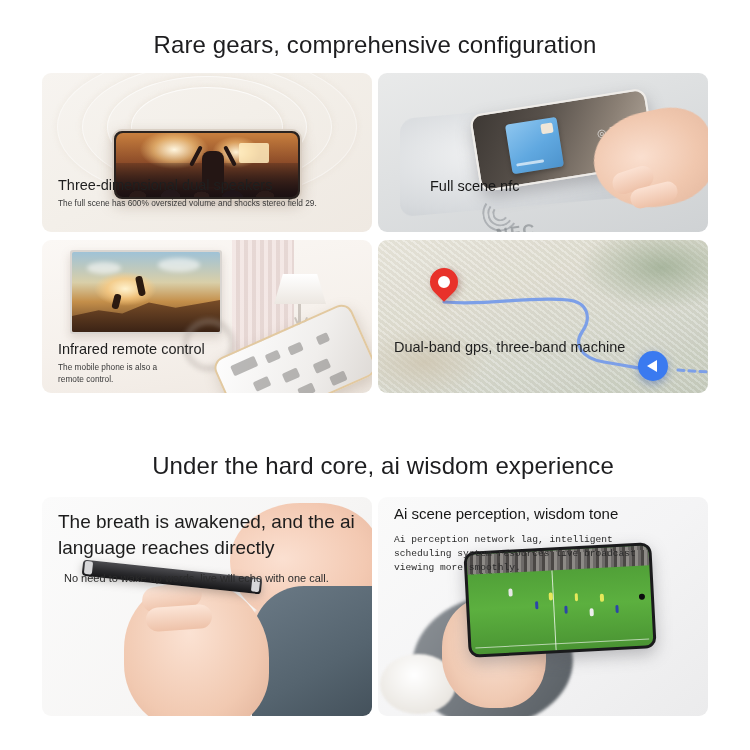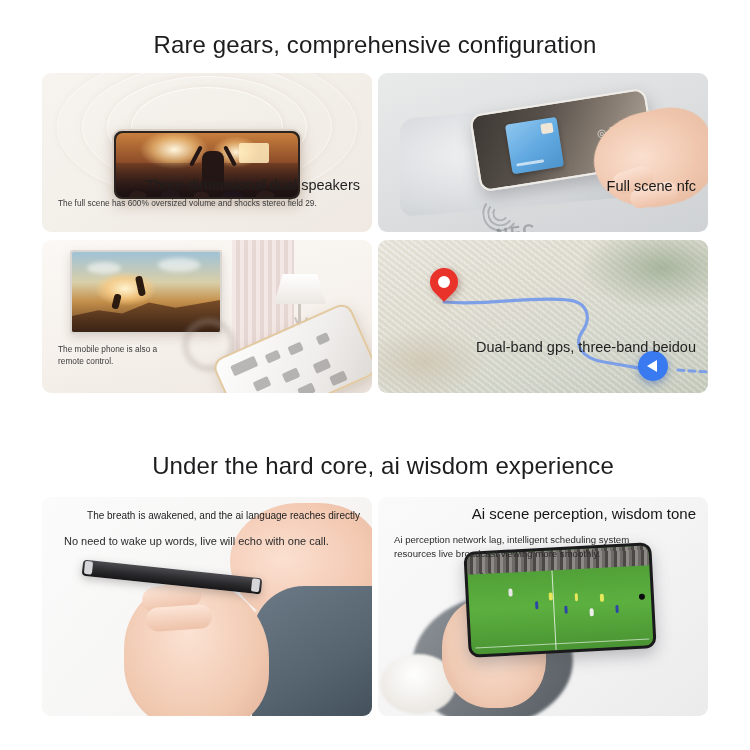--- a/index.html
+++ b/index.html
@@ -34,21 +34,20 @@
   }
   .card .art { position: absolute; inset: 0; }
   .card .copy { position: absolute; left: 16px; right: 12px; }
 
   .card-title {
     font-size: 14.5px;
     font-weight: 400;
     color: #1f1f1f;
     line-height: 1.25;
     white-space: nowrap;
-    text-align: right;
   }
   .card-sub {
     margin-top: 4px;
     font-size: 8.3px;
     font-weight: 400;
     color: #3a3a3a;
     line-height: 1.42;
   }
 
   
@@ -92,21 +91,21 @@
     background: #241614; border-radius: 2px; }
   .silhouette:before { left: -8px; transform: rotate(28deg); }
   .silhouette:after  { right: -8px; transform: rotate(-28deg); }
   .stage-panel { position: absolute; right: 16%; top: 16%; width: 30px; height: 20px;
     background: rgba(255,236,190,.85); border-radius: 2px; filter: blur(.4px); }
 
   
   #card-nfc { left: 378px; top: 73px; width: 330px; height: 159px;
     background: linear-gradient(160deg,#e9eaea 0%, #dfe1e2 40%, #cfd2d4 100%); }
   #card-nfc .copy { top: 104px; }
-  #card-nfc .card-title { color: #191919; }
+  #card-nfc .card-title { color: #191919; margin-left: 36px; }
   #card-nfc .card-sub { color: #2e2e2e; }
   .nfc-pad { position: absolute; left: 22px; top: 36px; width: 230px; height: 98px;
     background: radial-gradient(ellipse at 40% 40%, #f2f3f4 0%, #d7dadd 70%, #c6cace 100%);
     border-radius: 14px; transform: skewY(-5deg); filter: blur(.6px); }
   .nfc-mark { position: absolute; left: 118px; top: 150px; font-size: 17px; color: rgba(110,115,120,.5);
     letter-spacing: 2px; transform: rotate(-8deg); font-weight: 700; }
   .nfc-arcs { position: absolute; left: 112px; top: 128px; transform: rotate(-10deg); }
   .nfc-arc { position: absolute; border: 2px solid rgba(125,130,135,.45);
     border-right-color: transparent; border-top-color: transparent; border-radius: 50%; }
   .phone-nfc { position: absolute; left: 96px; top: 28px; width: 178px; height: 78px;
@@ -186,21 +185,21 @@
   .nav-arrow { position: absolute; right: 40px; bottom: 12px; width: 30px; height: 30px;
     background: #3a7af0; border-radius: 50%; box-shadow: 0 3px 8px rgba(40,80,170,.45);
     display: flex; align-items: center; justify-content: center; }
   .nav-arrow:after { content:""; border-style: solid; border-width: 6px 10px 6px 0;
     border-color: transparent #ffffff transparent transparent; margin-right: 3px; }
 
   
   #card-breath { left: 42px; top: 497px; width: 330px; height: 219px;
     background: linear-gradient(130deg,#fbfbfb 0%, #f6f5f4 60%, #efeeed 100%); }
   #card-breath .copy { top: 12px; }
-  #card-breath .card-title { font-size: 10px; white-space: normal; line-height: 1.35; color: #1c1c1c; }
+  #card-breath .card-title { font-size: 19px; white-space: normal; line-height: 1.35; color: #1c1c1c; }
   #card-breath .card-sub  { font-size: 11px; color: #2b2b2b; margin-top: 11px; padding-left: 6px; }
 
   #card-ai { left: 378px; top: 497px; width: 330px; height: 219px;
     background: linear-gradient(140deg,#fafafa 0%, #f4f4f5 55%, #ebebec 100%); }
   #card-ai .copy { top: 8px; }
   #card-ai .card-title { font-size: 15px; color: #161616; }
   #card-ai .card-sub  { font-size: 9.6px; color: #2b2b2b; margin-top: 9px; line-height: 1.45; }
 
   .face { position: absolute; right: -8px; top: 6px; width: 150px; height: 124px;
     background: radial-gradient(ellipse at 35% 45%, #fbe0d1 0%, #f3c9b2 60%, #e4b49c 100%);
@@ -329,36 +328,37 @@
         <div class="ir-key" style="left:104px;top:18px;width:12px;height:9px;"></div>
         <div class="ir-key" style="left:28px;top:34px;width:16px;height:10px;"></div>
         <div class="ir-key" style="left:58px;top:38px;width:16px;height:10px;"></div>
         <div class="ir-key" style="left:90px;top:42px;width:16px;height:10px;"></div>
         <div class="ir-key" style="left:36px;top:56px;width:16px;height:10px;"></div>
         <div class="ir-key" style="left:66px;top:58px;width:16px;height:10px;"></div>
         <div class="ir-key" style="left:100px;top:60px;width:16px;height:10px;"></div>
       </div>
     </div>
     <div class="copy">
+      <div class="card-title">Infrared remote control</div>
       <div class="card-sub" style="max-width:120px;">The mobile phone is also a remote control.</div>
     </div>
   </div>
 
   <div class="card" id="card-gps">
     <div class="art">
       <div class="map-terrain"></div>
       <svg class="map-route" viewBox="0 0 330 153">
         <path d="M66 62 C 110 66, 150 56, 190 60 C 210 62, 214 78, 204 92 C 196 104, 202 118, 226 122 C 250 126, 260 128, 272 130" fill="none" stroke="#7c9fe8" stroke-width="3.2" stroke-linecap="round"></path>
         <path d="M300 130 L 330 132" fill="none" stroke="#7c9fe8" stroke-width="3" stroke-dasharray="6 5" stroke-linecap="round"></path>
       </svg>
       <div class="pin"></div>
       <div class="nav-arrow"></div>
     </div>
     <div class="copy">
-      <div class="card-title">Dual-band gps, three-band beidou</div>
+      <div class="card-title">Dual-band gps, three-band machine</div>
     </div>
   </div>
 
   <h2 class="section-title" id="title-2">Under the hard core, ai wisdom experience</h2>
 
   <div class="card" id="card-breath">
     <div class="art">
       <div class="face"></div>
       <div class="chin"></div>
       <div class="shirt"></div>
@@ -391,17 +391,17 @@
           <div class="player" style="left:58%;top:44%;background:#e6e85a;"></div>
           <div class="player" style="left:66%;top:60%;background:#eeeeee;"></div>
           <div class="player" style="left:72%;top:46%;background:#e6e85a;"></div>
           <div class="player" style="left:80%;top:58%;background:#2c46a8;"></div>
           <div class="punch"></div>
         </div>
       </div>
     </div>
     <div class="copy">
       <div class="card-title">Ai scene perception, wisdom tone</div>
-      <div class="card-sub" style="max-width:250px;">Ai perception network lag, intelligent scheduling system resources live broadcast viewing more smoothly.</div>
+      <div class="card-sub" style="max-width:250px;font-family:Liberation Mono, monospace;">Ai perception network lag, intelligent scheduling system resources live broadcast viewing more smoothly.</div>
     </div>
   </div>
 
 </div>
 
 </body></html>

